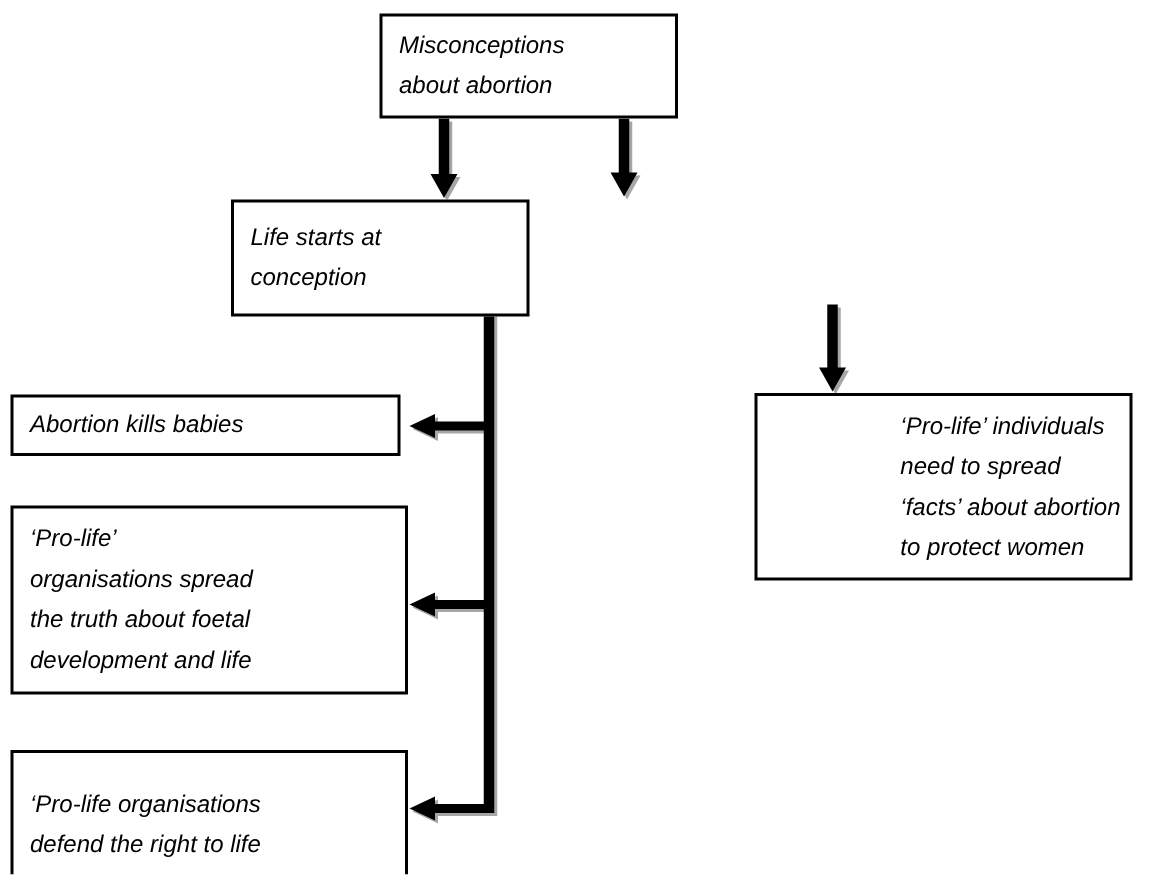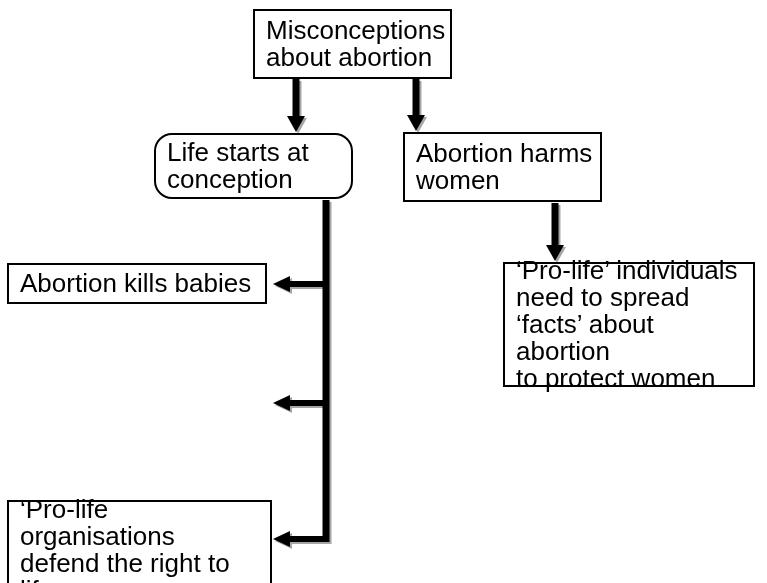--- a/index.html
+++ b/index.html
@@ -27,25 +27,26 @@
   .node {
     position: absolute;
     box-sizing: border-box;
     border: 2px solid #000000;
     background: #ffffff;
     display: flex;
     align-items: center;
   }
   .node-text {
     white-space: pre-line;
-    font-size: 26px;
+    font-size: 16px;
     line-height: 27px;
     color: #000000;
     padding: 3px 6px 3px 11px;
     text-align: left;
+    font-style: italic;
   }
 </style>
 </head>
 <body>
 
 <div class="canvas">
 
   <svg class="connectors" width="767" height="583" viewBox="0 0 767 583" aria-hidden="true">
 
     <g>
@@ -81,34 +82,36 @@
       <line x1="329" y1="539" x2="289" y2="539" stroke-width="6"></line>
       <polygon points="290,531 290,547 273,539"></polygon>
     </g>
   </svg>
 
   <div class="node" style="left:253px; top:9px; width:199px; height:70px;">
     <div class="node-text">Misconceptions
 about abortion</div>
   </div>
 
-  <div class="node" style="left:154px; top:133px; width:199px; height:66px;border-radius:18px;">
+  <div class="node" style="left:154px; top:133px; width:199px; height:78px;">
     <div class="node-text">Life starts at
 conception</div>
   </div>
 
-  <div class="node" style="left:403px; top:132px; width:199px; height:70px;">
-    <div class="node-text">Abortion harms
-women</div>
-  </div>
 
   <div class="node" style="left:7px; top:263px; width:260px; height:41px;">
     <div class="node-text">Abortion kills babies</div>
   </div>
 
+  <div class="node" style="left:7px; top:337px; width:265px; height:126px;">
+    <div class="node-text">‘Pro-life’
+organisations spread
+the truth about foetal
+development and life</div>
+  </div>
 
   <div class="node" style="left:7px; top:500px; width:265px; height:100px;">
     <div class="node-text">‘Pro-life organisations
 defend the right to life</div>
   </div>
 
   <div class="node" style="left:503px; top:262px; width:252px; height:125px;justify-content:flex-end;">
     <div class="node-text">‘Pro-life’ individuals
 need to spread
 ‘facts’ about abortion

